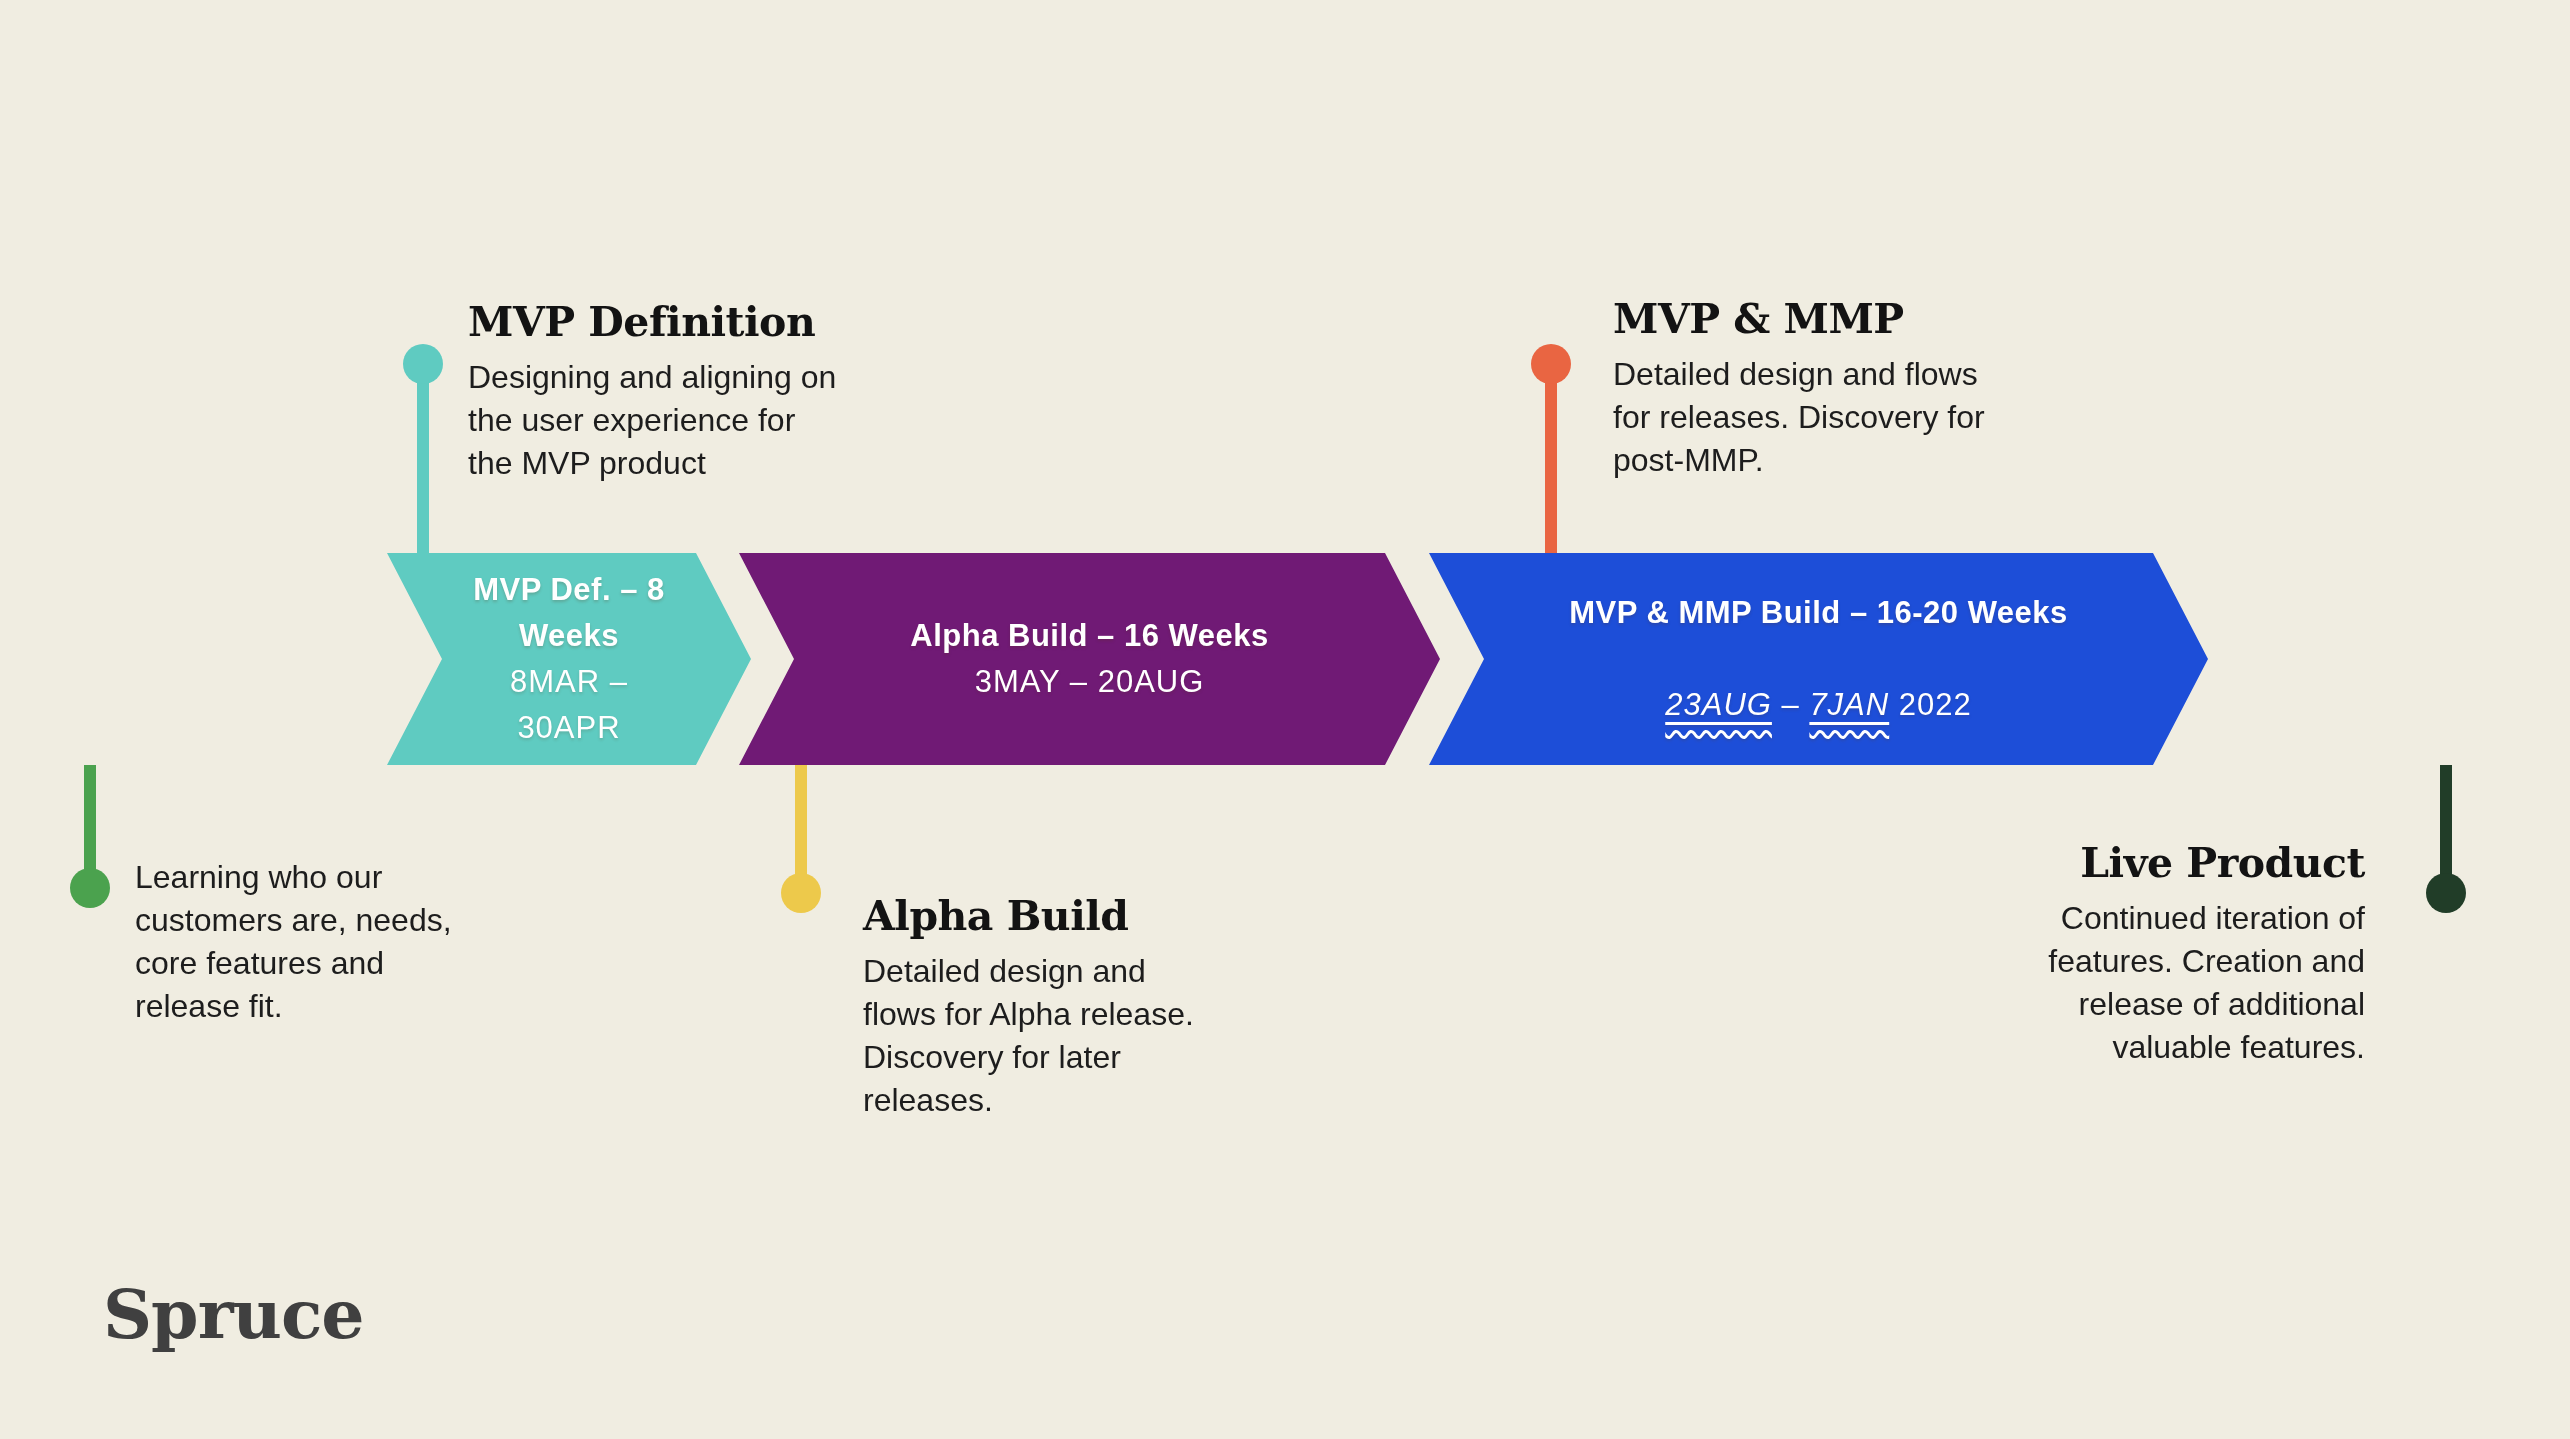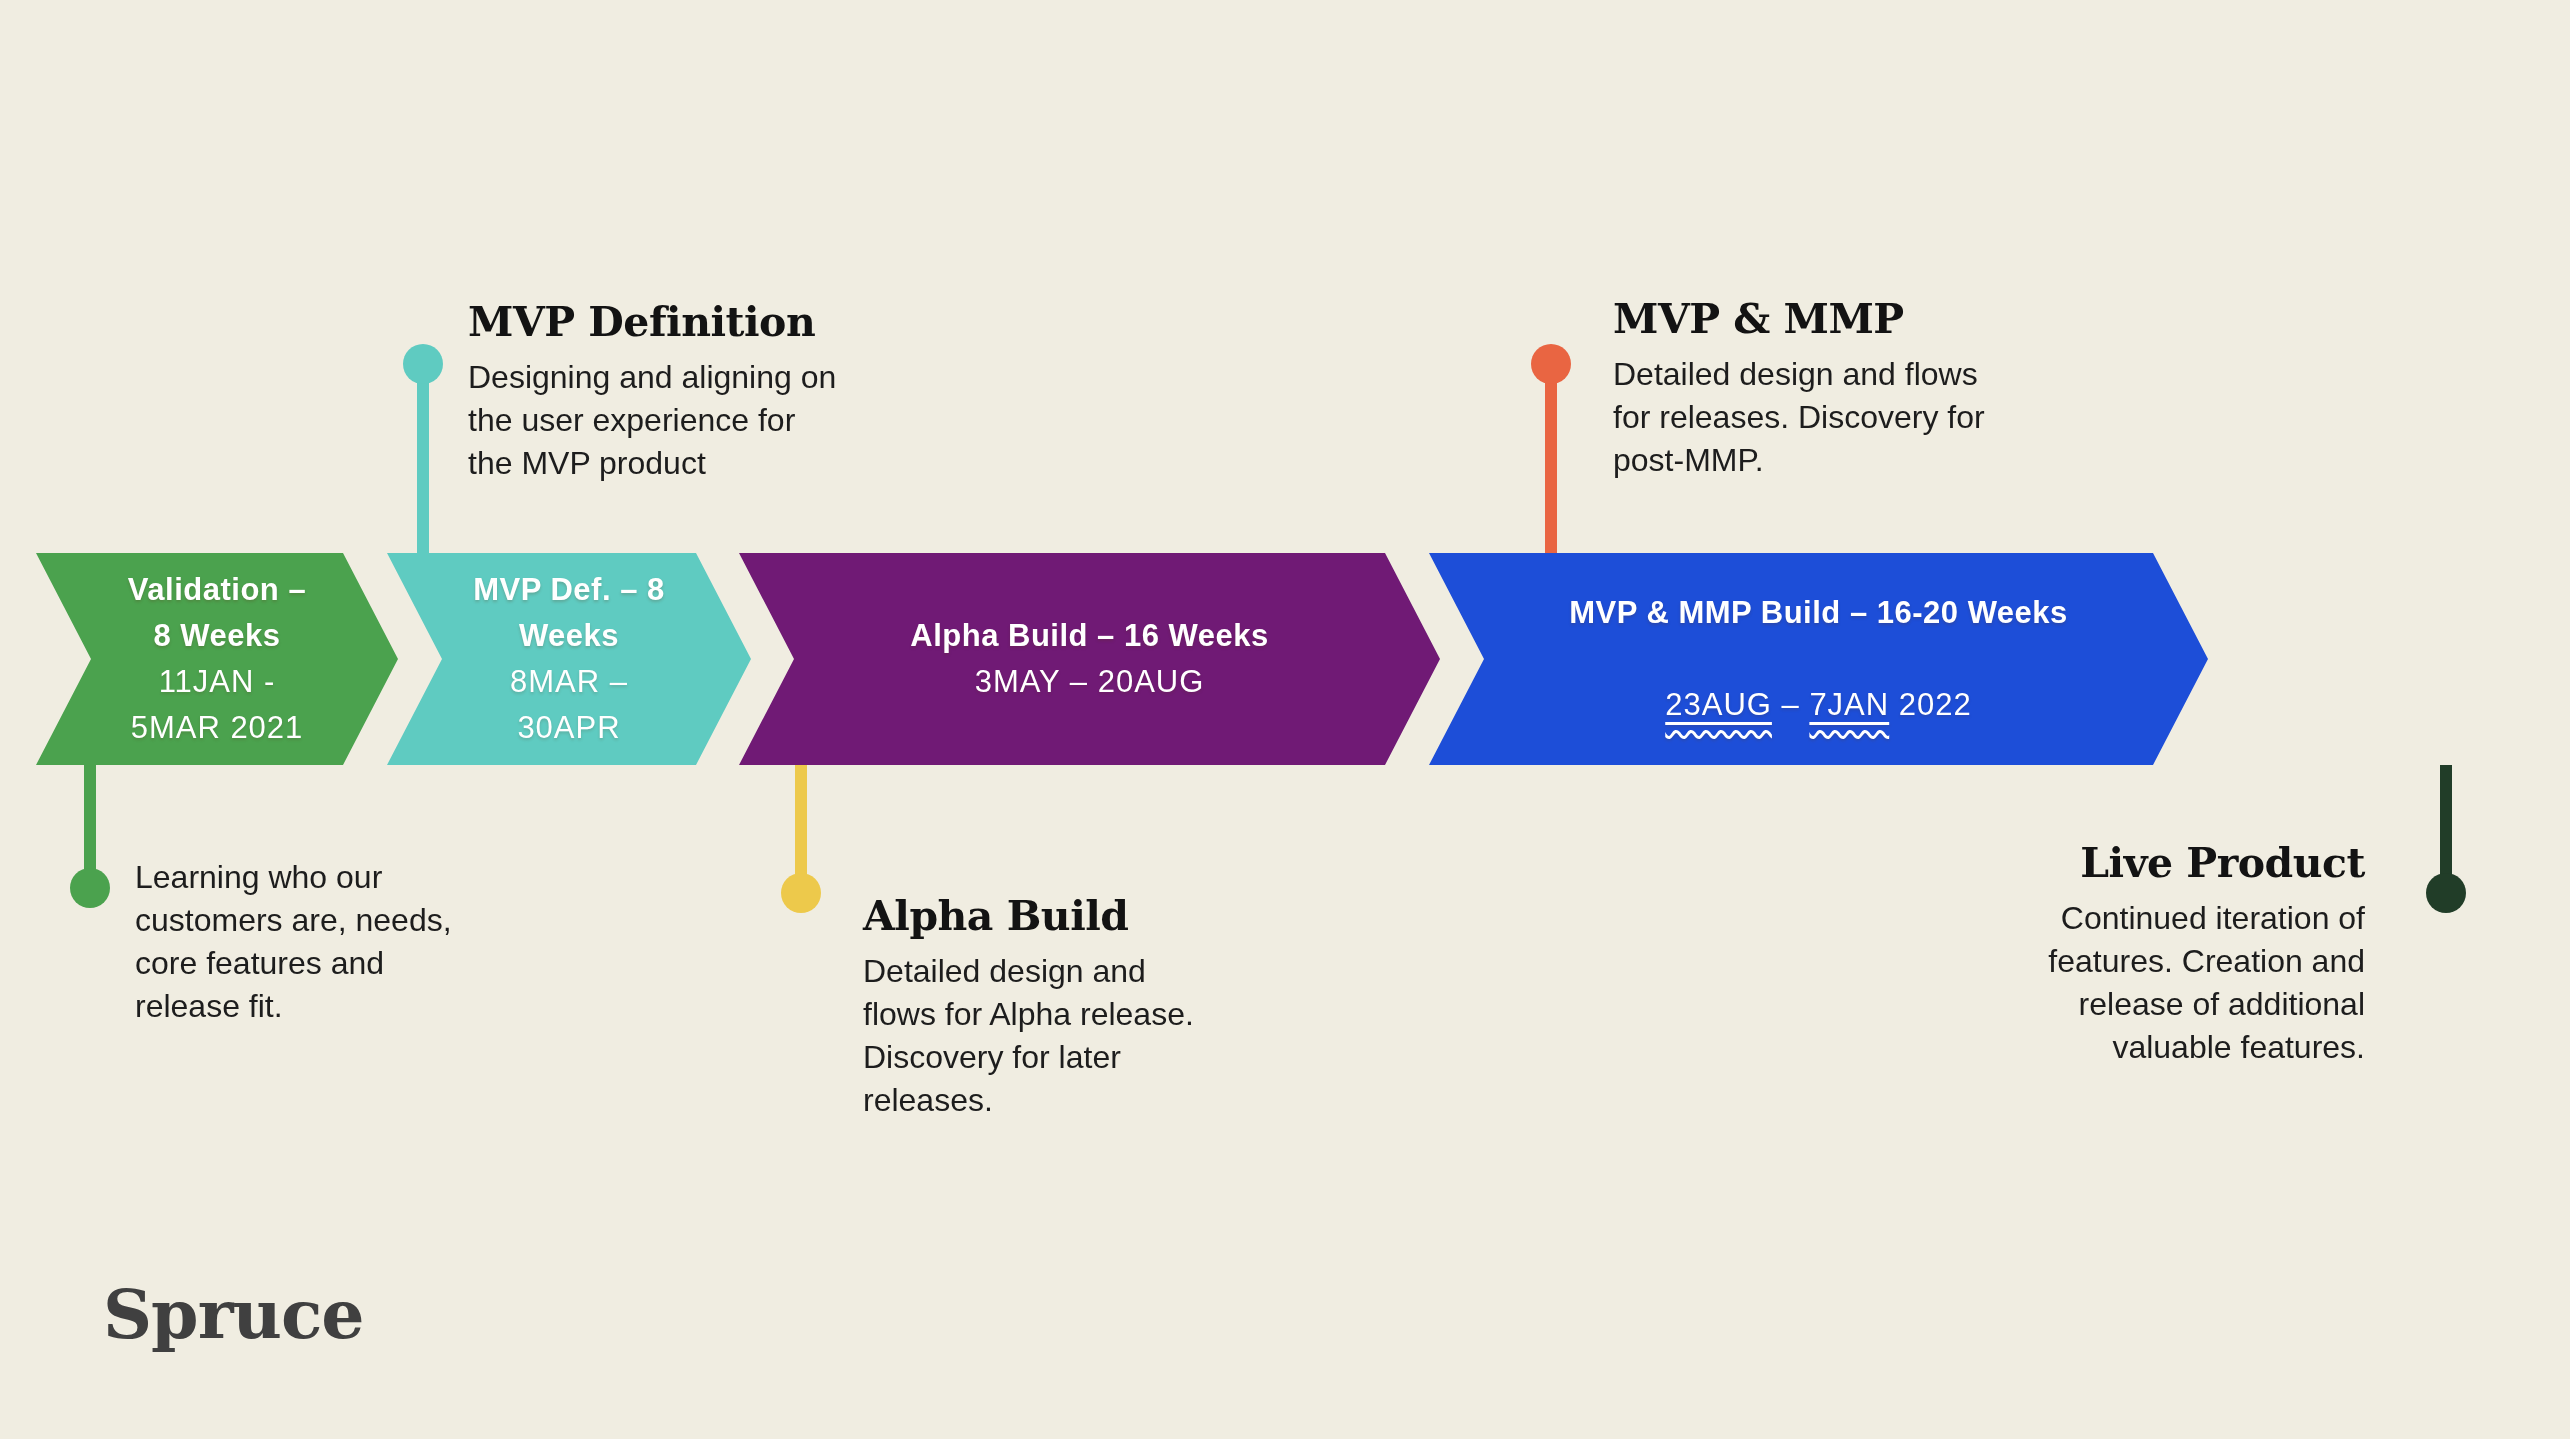--- a/index.html
+++ b/index.html
@@ -24,21 +24,21 @@
   }
   
   .squiggle{
     text-decoration-line:underline;text-decoration-style:wavy;
     text-decoration-color:#ffffff;text-decoration-thickness:3px;
     text-underline-offset:15px;text-decoration-skip-ink:none;
   }
   .plainline{
     text-decoration-line:underline;text-decoration-style:solid;
     text-decoration-color:#ffffff;text-decoration-thickness:3px;
-    text-underline-offset:7px;text-decoration-skip-ink:none;
+    text-underline-offset:7px;text-decoration-skip-ink:none;font-style:italic;
   }
   
   .stem{position:absolute;width:12px;}
   .dot{position:absolute;width:40px;height:40px;border-radius:50%;}
   
   .callout{position:absolute;}
   .callout-title{
     font-family:"DejaVu Serif","Liberation Serif",serif;font-weight:700;
     font-size:41px;line-height:50px;color:#131313;margin:0 0 9px 0;
     letter-spacing:-0.5px;
@@ -58,26 +58,20 @@
 <body>
 
 <div class="canvas">
 
   <div class="stem" style="left:84px;top:765px;height:125px;background:#4BA24E;"></div>
   <div class="stem" style="left:417px;top:364px;height:191px;background:#5FCBC1;"></div>
   <div class="stem" style="left:795px;top:765px;height:130px;background:#EDC94B;"></div>
   <div class="stem" style="left:1545px;top:364px;height:191px;background:#E96542;"></div>
   <div class="stem" style="left:2440px;top:765px;height:130px;background:#213D28;"></div>
 
-  <div class="chevron" style="left:36px;width:362px;background:#4BA24E;">
-    <div class="seg-title">Validation –
-8 Weeks</div>
-    <div class="seg-dates">11JAN -
-5MAR  2021</div>
-  </div>
 
   <div class="chevron" style="left:387px;width:364px;background:#5FCBC1;">
     <div class="seg-title">MVP Def. – 8
 Weeks</div>
     <div class="seg-dates">8MAR –
 30APR</div>
   </div>
 
   <div class="chevron" style="left:739px;width:701px;background:#701a75;">
     <div class="seg-title">Alpha Build – 16 Weeks</div>

